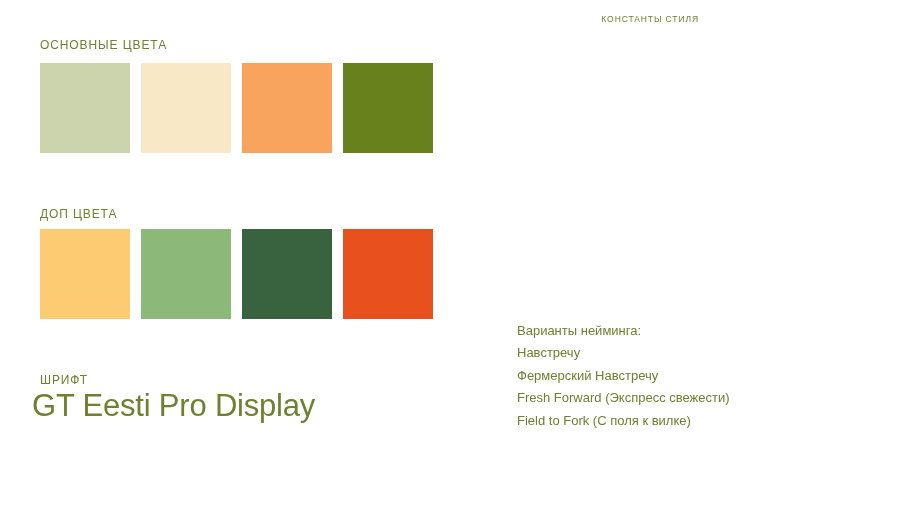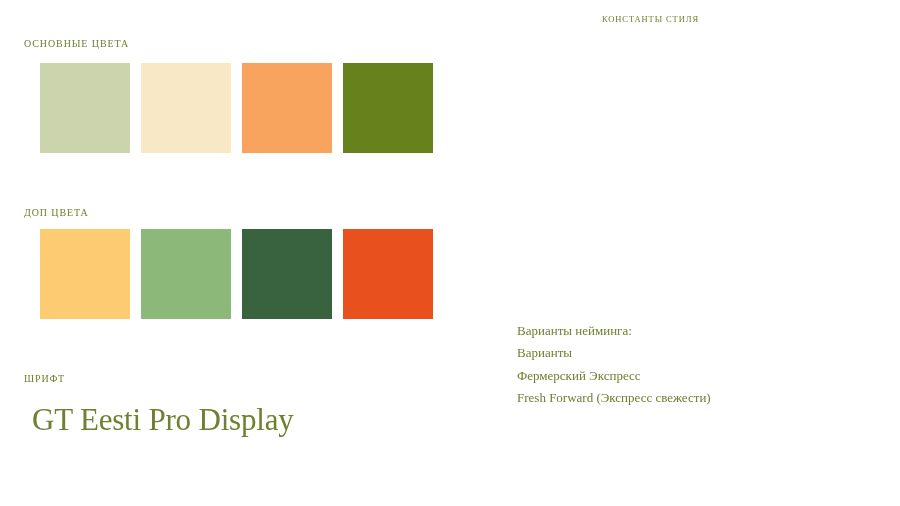--- a/index.html
+++ b/index.html
@@ -13,41 +13,40 @@
     font-family: "Liberation Sans", sans-serif;
     overflow: hidden;
     position: relative;
   }
 
   .board {
     position: absolute;
     inset: 0;
     width: 724px;
     height: 506px;
-    font-family: Liberation Serif, serif;
   }
 
   
   .board-header {
     position: absolute;
     top: 14px;
     right: 25px;
     font-size: 8.5px;
     letter-spacing: 0.9px;
     color: #6f8030;
     text-transform: uppercase;
     white-space: nowrap;
     font-weight: 400;
   }
 
   
   .section-label {
     position: absolute;
-    left: 24px;
-    font-size: 10px;
+    left: 40px;
+    font-size: 12px;
     letter-spacing: 0.9px;
     color: #6f8030;
     text-transform: uppercase;
     white-space: nowrap;
     font-weight: 400;
   }
   .section-label.primary  { top: 38px; }
   .section-label.extra    { top: 207px; }
   .section-label.fontlbl  { top: 373px; }
 
@@ -64,21 +63,21 @@
   .swatch {
     width: 90px;
     height: 90px;
     display: block;
   }
 
   
   .font-name {
     position: absolute;
     left: 32px;
-    top: 402px;
+    top: 388px;
     font-size: 31px;
     line-height: 36px;
     color: #6f8030;
     letter-spacing: -0.2px;
     white-space: nowrap;
     font-weight: 400;
   }
 
   
   .naming-block {
@@ -119,18 +118,19 @@
     <div class="swatch" title="#38633e" style="background: rgb(56, 99, 62);"></div>
     <div class="swatch" title="#e8511e" style="background: rgb(232, 81, 30);"></div>
   </div>
 
   <div class="section-label fontlbl">ШРИФТ</div>
 
   <div class="font-name">GT Eesti Pro Display</div>
 
   <div class="naming-block">
     <span class="naming-line">Варианты нейминга:</span>
-    <span class="naming-line">Варианты</span>
-    <span class="naming-line">Фермерский Экспресс</span>
+    <span class="naming-line">Навстречу</span>
+    <span class="naming-line">Фермерский Навстречу</span>
     <span class="naming-line">Fresh Forward (Экспресс свежести)</span>
+    <span class="naming-line">Field to Fork (С поля к вилке)</span>
   </div>
 
 </div>
 
 </body></html>

